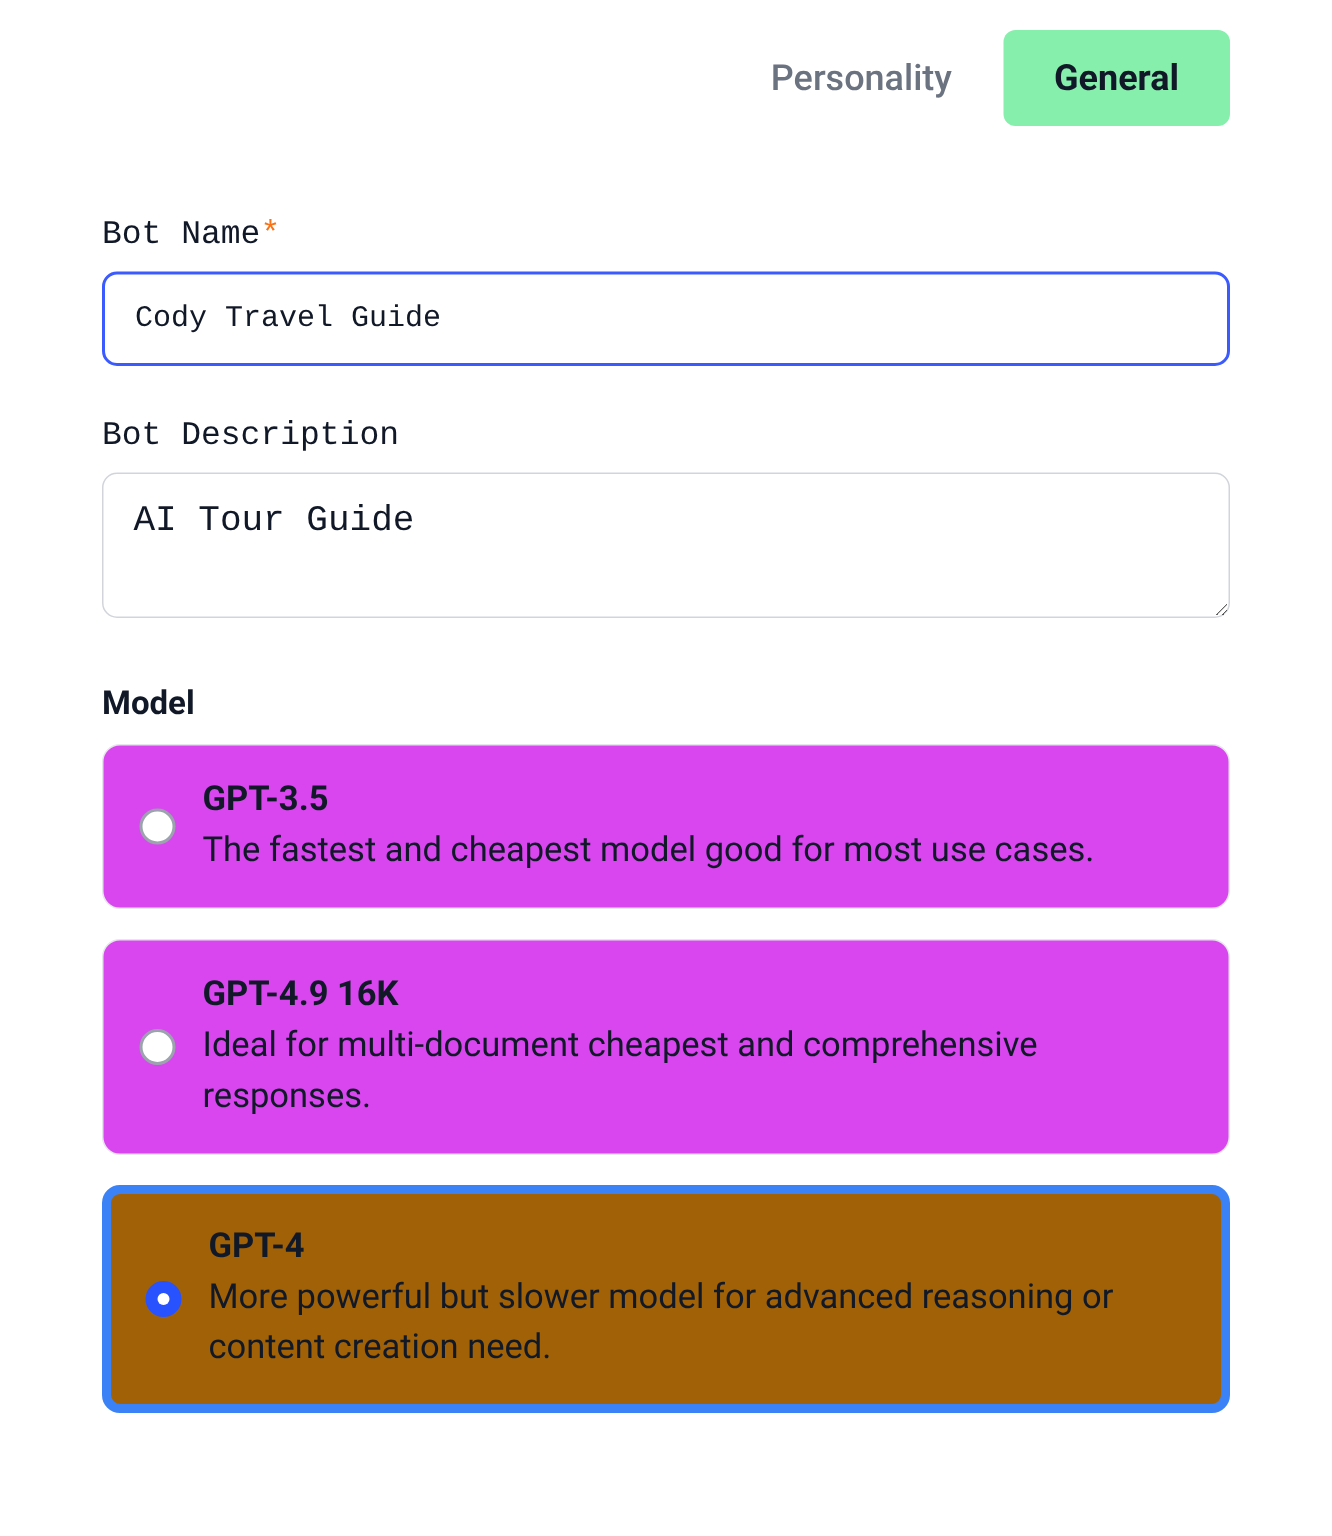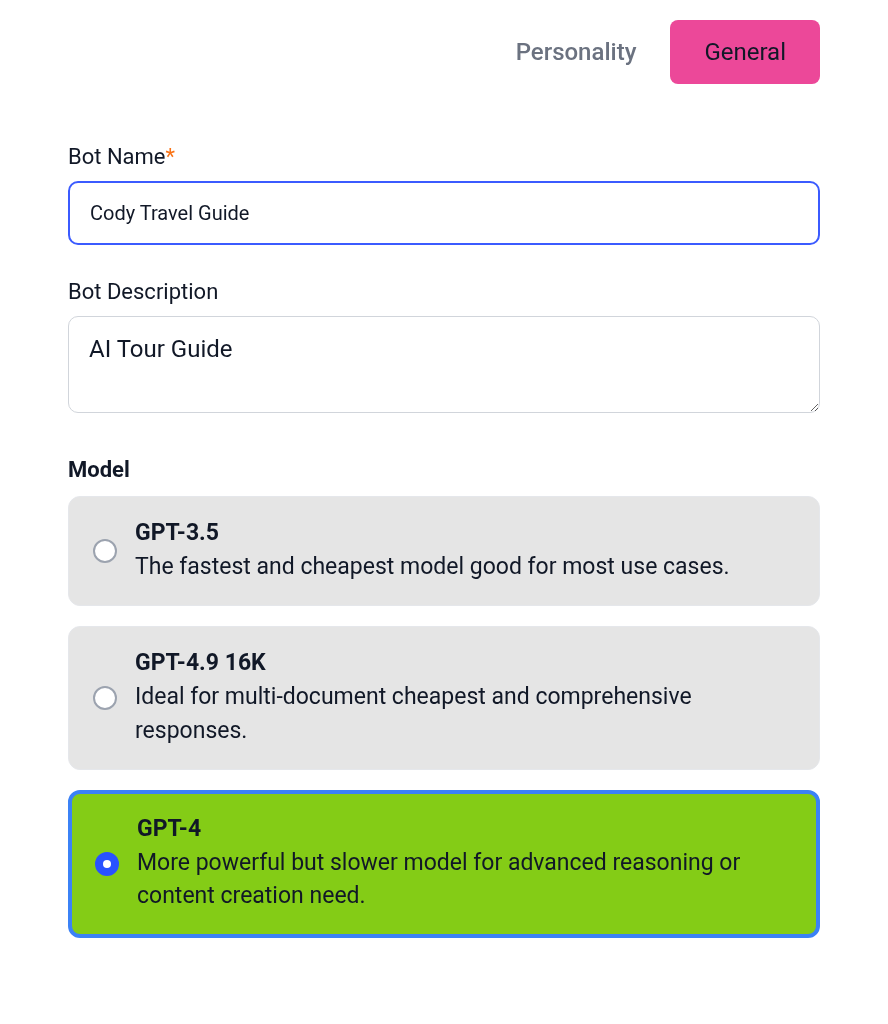--- a/index.html
+++ b/index.html
@@ -27,28 +27,29 @@
     .tab {
       font-size: 24px;
       padding: 18px 34px;
       border-radius: 8px;
       cursor: pointer;
       color: #6b7280;
       font-weight: 500;
     }
     
     .tab.active {
-      background: #ec4899;
-      color: #111827;
-      font-weight: 400;
+      background: #86efac;
+      color: #111827;
+      font-weight: 700;
     }
     
     
     .form-group {
       margin-bottom: 34px;
+      font-family: Liberation Mono, monospace;
     }
     
     .label {
       display: block;
       font-size: 22px;
       color: #111827;
       margin-bottom: 12px;
       font-weight: 400;
     }
     
@@ -95,26 +96,26 @@
     
     .radio-card {
       display: flex;
       align-items: center;
       gap: 18px;
       border: 1px solid #e5e7eb;
       border-radius: 12px;
       padding: 22px 24px;
       margin-bottom: 20px;
       cursor: pointer;
-      background: #e5e5e5;
+      background: #d946ef;
     }
     
     .radio-card.selected {
-      border: 4px solid #3b82f6;
-      background: #84cc16;
+      border: 6px solid #3b82f6;
+      background: #a16207;
       padding: 21px 23px;
     }
     
     .radio-outer {
       flex-shrink: 0;
       width: 24px;
       height: 24px;
       border: 2px solid #9ca3af;
       border-radius: 50%;
       display: flex;

